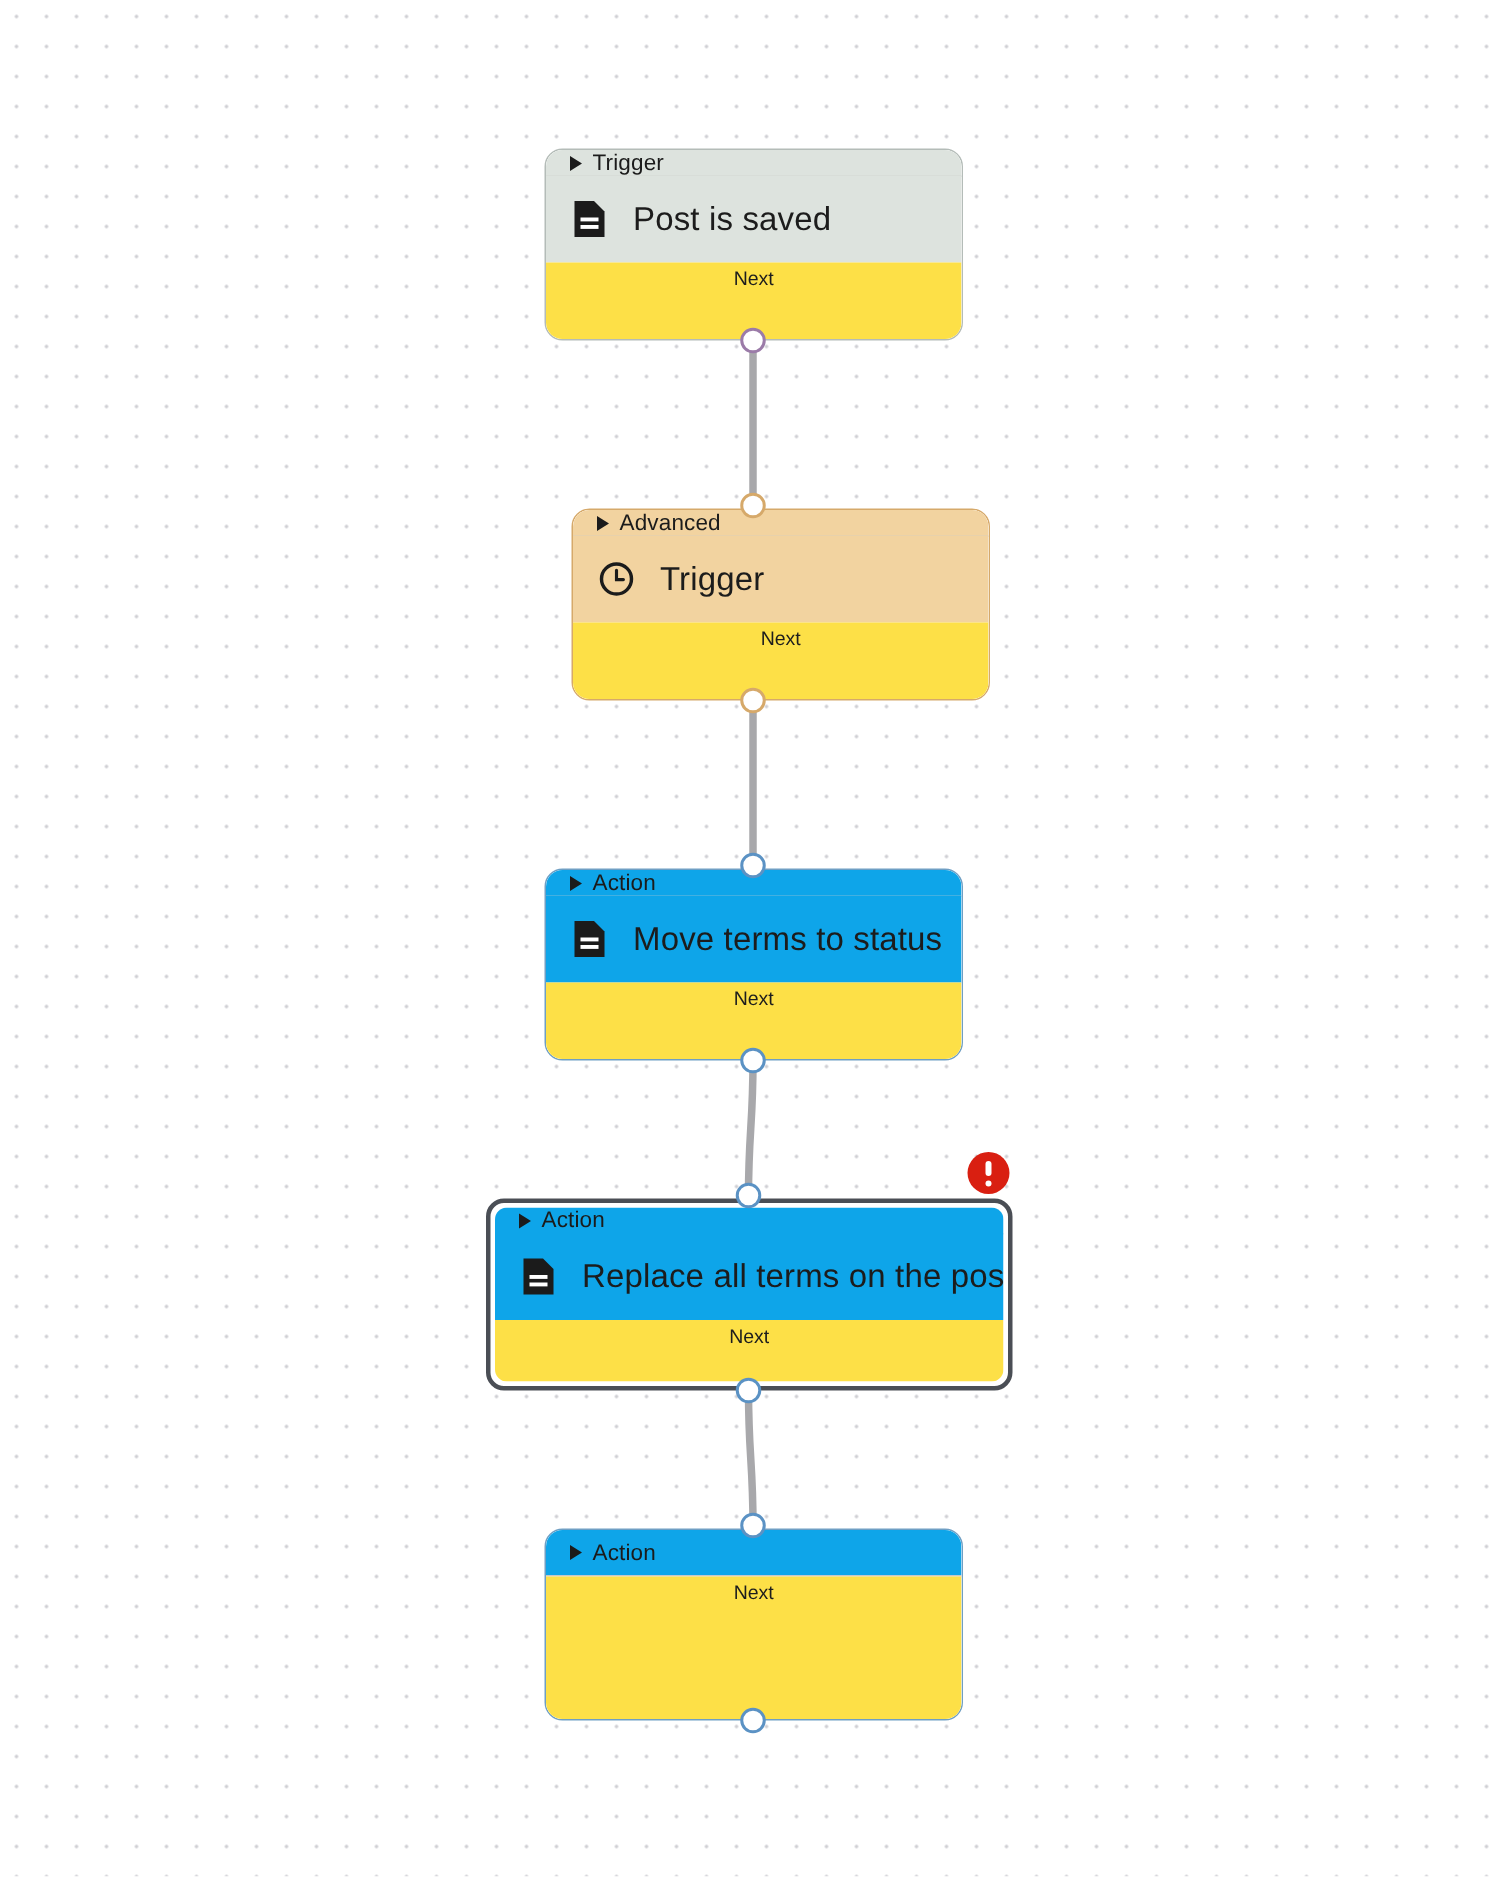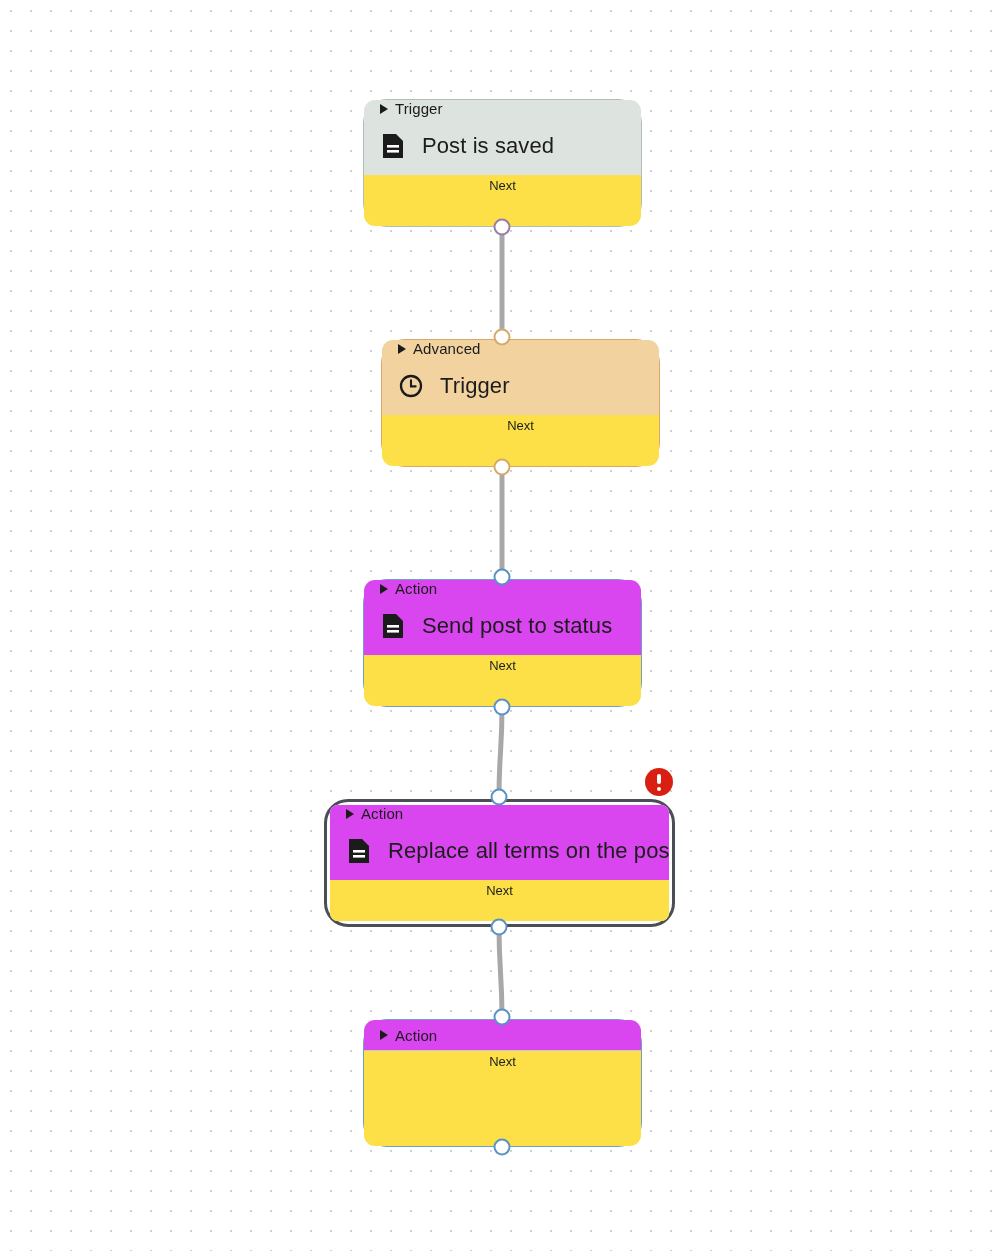--- a/index.html
+++ b/index.html
@@ -31,21 +31,21 @@
     width: 999px;
     height: 1251px;
     pointer-events: none;
     z-index: 1;
   }
 
   
   .node {
     position: absolute;
     box-sizing: border-box;
-    border-radius: 24px;
+    border-radius: 12px;
     background: #ffffff;
     z-index: 2;
   }
   .node-inner {
     border-radius: 11px;
     overflow: hidden;
     background: #ffffff;
     height: 100%;
     box-sizing: border-box;
     display: flex;
@@ -116,21 +116,21 @@
   .n-trigger  { border: 1.6px solid #b4bcb8; }
   .n-trigger  .node-header,
   .n-trigger  .node-body { background: #dde3de; }
 
   .n-advanced { border: 1.6px solid #d6a96a; }
   .n-advanced .node-header,
   .n-advanced .node-body { background: #f2d3a0; }
 
   .n-action   { border: 1.6px solid #6f9fc4; }
   .n-action   .node-header,
-  .n-action   .node-body { background: #d946ef; }
+  .n-action   .node-body { background: #0ea5e9; }
 
   
   .n-selected {
     border: 3px solid #4a4e55;
     padding: 3px;
     background: #ffffff;
   }
   .n-selected .node-inner {
     border-radius: 8px;
   }
@@ -254,21 +254,21 @@
       </div>
       <div class="hdr-sep"></div>
       <div class="node-body">
         <span class="node-icon">
           <svg width="24" height="26" viewBox="0 0 24 26">
             <path d="M2 1 H15 L22 8 V25 H2 Z" fill="#1b1b1b"></path>
             <rect x="6" y="12" width="12" height="2.6" fill="#ffffff"></rect>
             <rect x="6" y="17" width="12" height="2.6" fill="#ffffff"></rect>
           </svg>
         </span>
-        <span class="node-title">Send post to status</span>
+        <span class="node-title">Move terms to status</span>
       </div>
       <div class="node-next">
         <span>Next</span>
       </div>
     </div>
   </div>
   <div class="port port-action" style="left:502px; top:707px;"></div>
 
   <div class="port port-action" style="left:499px; top:797px;"></div>
   <div class="node n-action n-selected" style="left:324px; top:799px; width:351px; height:128px;">

